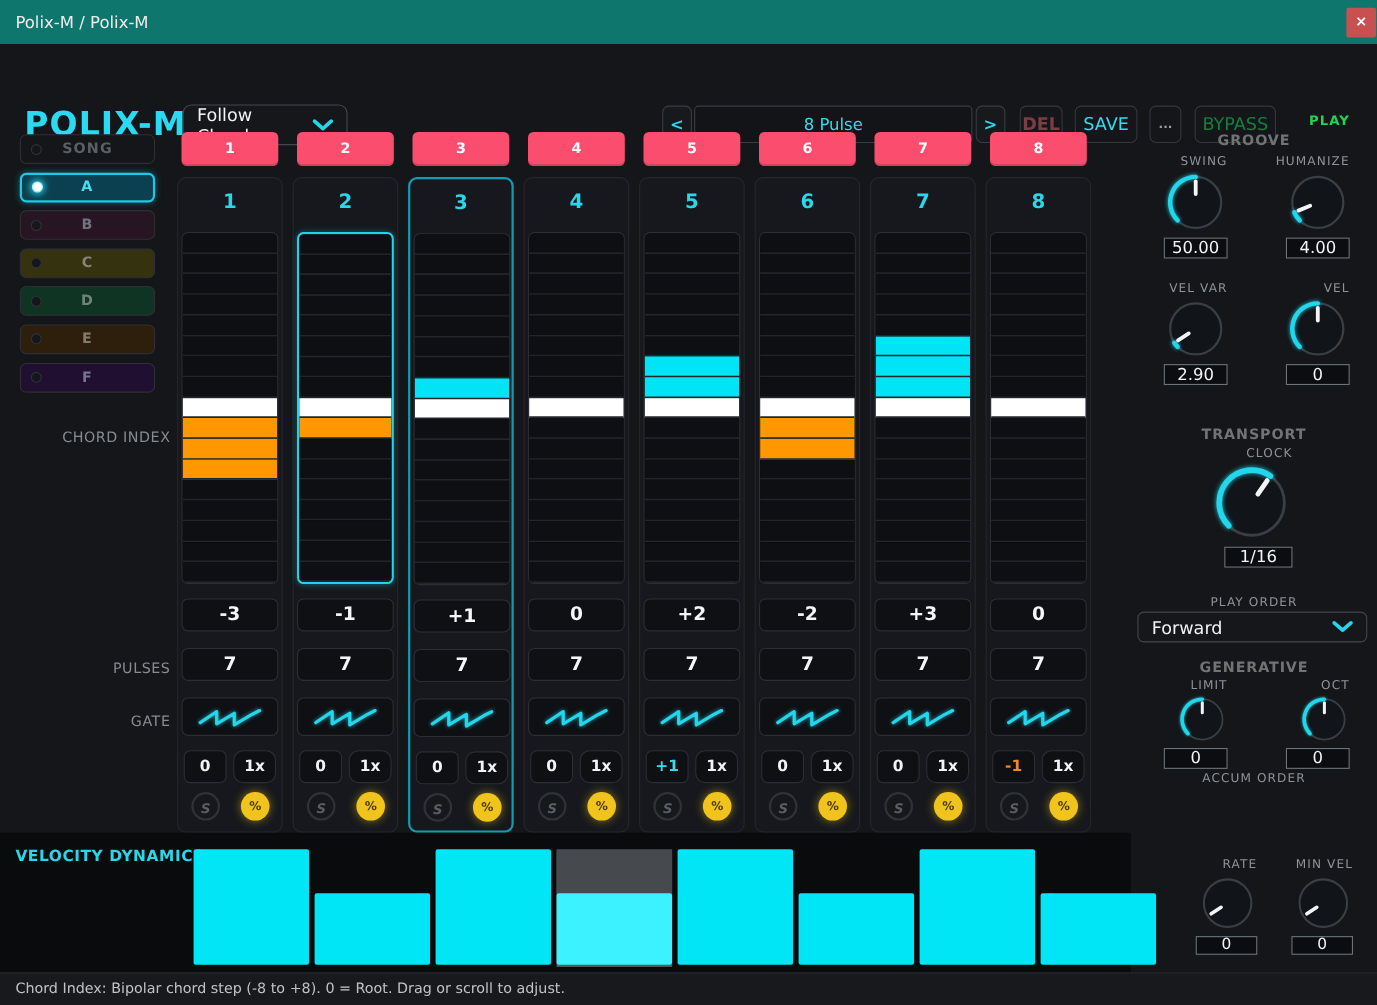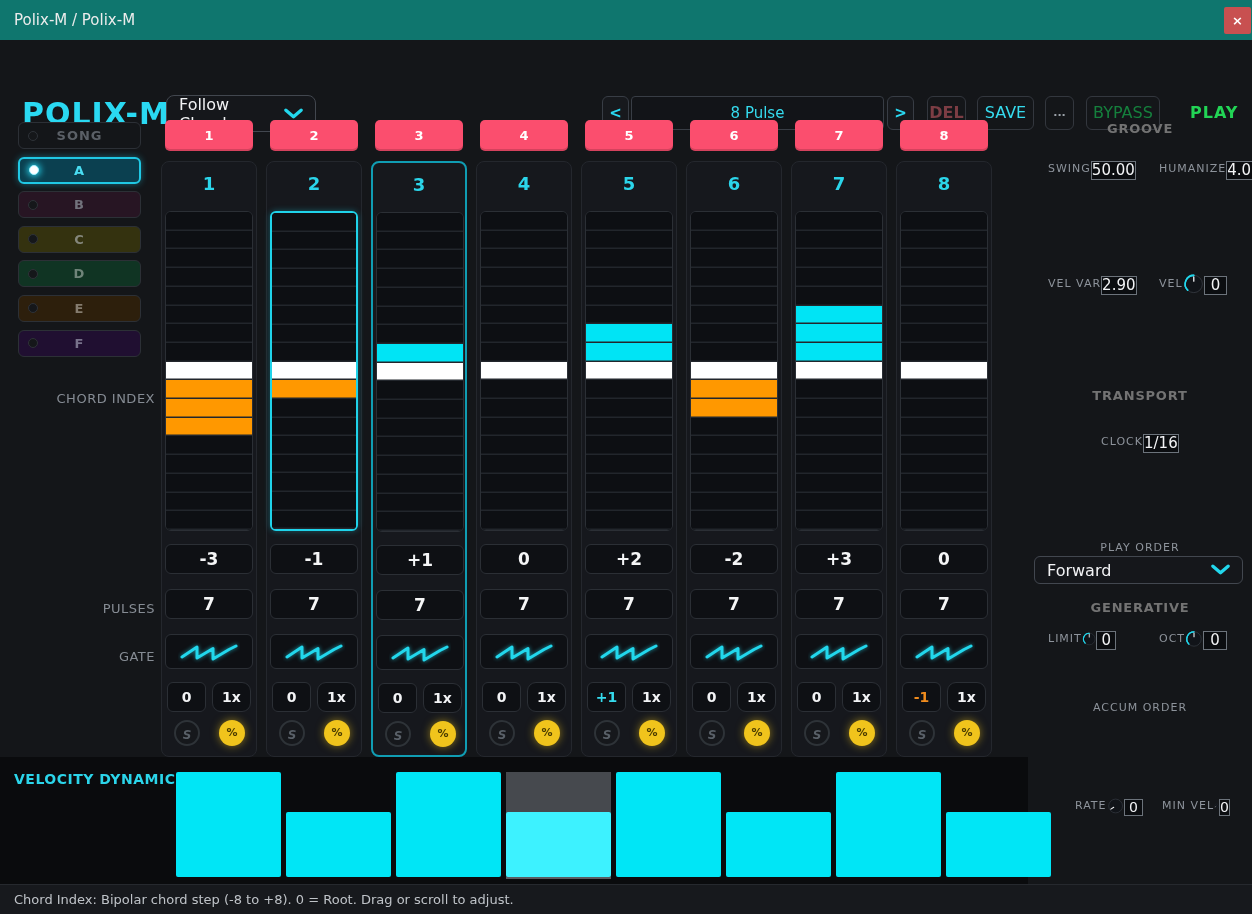--- a/index.html
+++ b/index.html
@@ -24,21 +24,21 @@
   .navbtn { position:absolute; top:56px; width:27px; height:34px; background:#17191d; border:1px solid #383d45;
             border-radius:6px; color:#2ad9f2; font-size:15px; font-weight:700; text-align:center; line-height:32px; cursor:pointer; }
   #preset-field { position:absolute; left:631px; top:56px; width:253px; height:34px; background:#121418;
                   border:1px solid #383d45; border-radius:4px; color:#35dbee; font-size:15px; text-align:center; line-height:32px; }
   .hbtn { position:absolute; top:56px; height:34px; background:transparent; border:1px solid #33373e; border-radius:6px;
           text-align:center; line-height:32px; font-size:16px; cursor:pointer; }
   #btn-del { left:927px; width:39px; color:#7c3d44; font-weight:700; }
   #btn-save { left:977px; width:57px; color:#35dbee; }
   #btn-more { left:1045px; width:29px; color:#9aa0a8; font-size:11px; font-weight:700; }
   #btn-bypass { left:1086px; width:74px; color:#15803d; }
-  #play-state { position:absolute; left:1190px; top:63px; color:#22d455; font-size:16px; font-weight:800; letter-spacing:1px; }
+  #play-state { position:absolute; left:1190px; top:63px; color:#22d455; font-size:12px; font-weight:800; letter-spacing:1px; }
 
   
   #pattern-buttons { position:absolute; left:18px; top:122px; width:123px; }
   .pat-btn { position:relative; width:123px; height:27px; margin-bottom:7.6px; border:1px solid #2c3036; border-radius:6px;
              display:flex; align-items:center; justify-content:center; font-size:13px; font-weight:700; letter-spacing:1px; cursor:pointer; }
   .pat-btn.sel { border-width:2px; box-shadow:0 0 7px rgba(32,200,228,.45); }
   .led { position:absolute; left:9px; top:50%; transform:translateY(-50%); width:10px; height:10px; border-radius:50%;
          background:#15171a; border:1px solid #2e3238; }
   .led.on { background:#fff; border-color:#9ef2ff; box-shadow:0 0 6px 2px rgba(40,220,245,.8); }
   .side-label { position:absolute; left:0; width:155px; text-align:right; color:#868c94; font-size:13px; letter-spacing:.5px; }
@@ -72,21 +72,21 @@
   .mini.mult { left:50px; color:#f2f3f5;border-radius:9px; }
   .circ { position:absolute; top:558px; width:26px; height:26px; border-radius:50%; text-align:center; line-height:26px;
           font-size:12px; font-weight:700; cursor:pointer; }
   .circ.s { left:12px; background:#16181c; border:2px solid #2e3338; color:#596068; font-style:italic; }
   .circ.p { left:57px; background:#f0c41c; color:#4a3b00; box-shadow:0 0 9px rgba(240,196,28,.55); font-size:11px; }
 
   
   .rp-title { position:absolute; left:1028px; width:224px; text-align:center; color:#737373; font-size:13px;
               font-weight:800; letter-spacing:.8px; }
   .rp-label { position:absolute; left:1028px; width:224px; text-align:center; color:#8d939b; font-size:11px; letter-spacing:1px; }
-  .knob-unit { position:absolute; display:flex; flex-direction:row; align-items:center; cursor:pointer; }
+  .knob-unit { position:absolute; display:flex; flex-direction:column; align-items:flex-end; cursor:pointer; }
   .klabel { color:#8d939b; font-size:11px; letter-spacing:1px; margin-bottom:2px; white-space:nowrap; }
   .knob-md .knob-svg { width:58px; height:58px; }
   .knob-lg .knob-svg { width:74px; height:74px; }
   .knob-sm .knob-svg { width:46px; height:46px; }
   .knob-rm .knob-svg { width:54px; height:54px; }
   .kbase { fill:#111419; stroke:#3a3f47; stroke-width:3.5; }
   .karc { stroke:#22d7ec; stroke-width:7; fill:none; stroke-linecap:round; filter:drop-shadow(0 0 3px rgba(34,215,236,.9)); }
   .kptr { stroke:#f2f4f6; stroke-width:6; stroke-linecap:round; }
   .kval { margin-top:3px; width:58px; height:19px; background:#0b0d10; border:1px solid #6c737b;
           color:#f2f3f5; font-size:15px; text-align:center; line-height:17px; }

